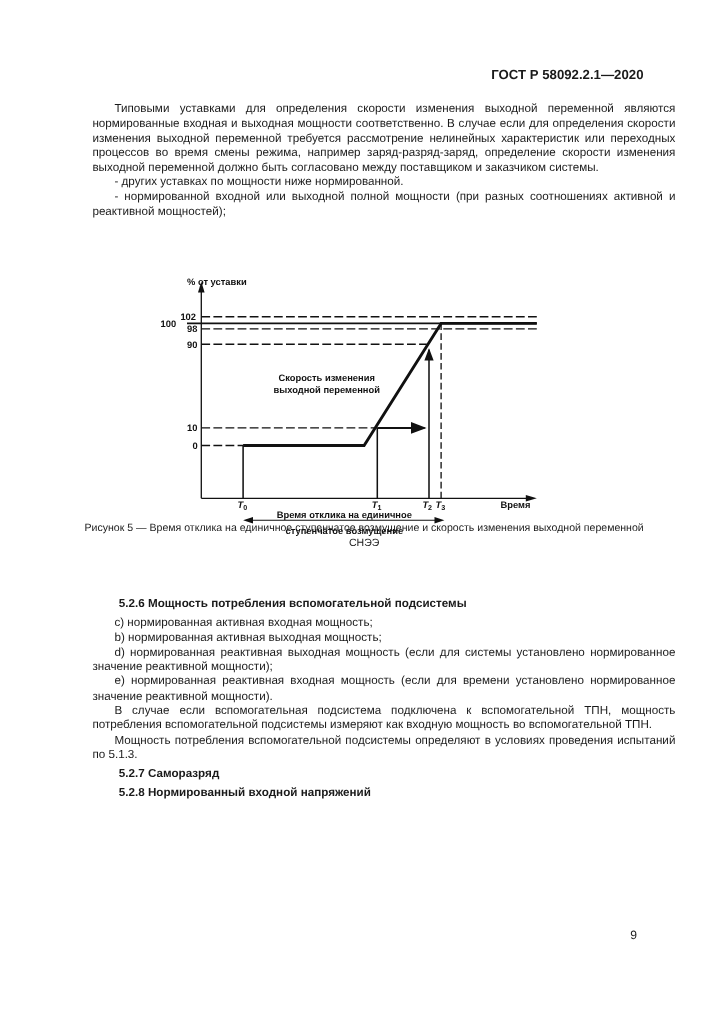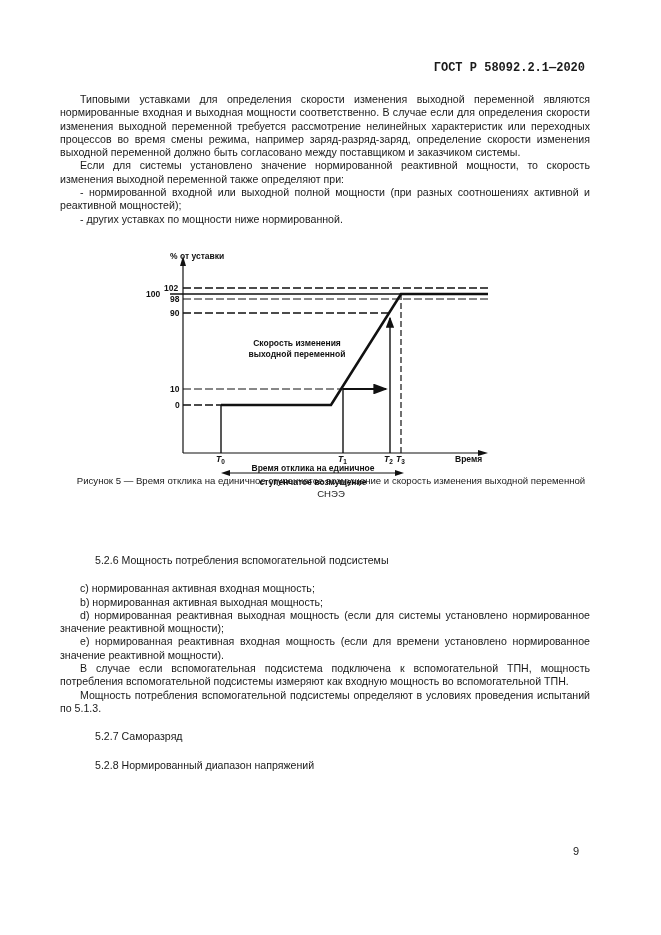--- a/index.html
+++ b/index.html
@@ -1,37 +1,36 @@
 <!DOCTYPE html>
 <html><head>
 <meta charset="utf-8">
 <style>
   html, body { margin: 0; padding: 0; background: #ffffff; }
   body { width: 661px; height: 935px; position: relative; overflow: hidden;
          font-family: "Liberation Sans", sans-serif; color: #1a1a1a; }
-  .header { position: absolute; top: 61px; right: 76px; font-weight: bold; font-size: 12px; font-family: Liberation Mono, monospace; }
-  .text { position: absolute; left: 60px; width: 530px; font-size: 10.6px; line-height: 13.3px; text-align: justify; }
+  .header { position: absolute; top: 61px; right: 76px; font-weight: bold; font-size: 12px; }
+  .text { position: absolute; left: 84px; width: 530px; font-size: 10.6px; line-height: 13.3px; text-align: justify; }
   .p { margin: 0; text-indent: 20px; }
   .li { margin: 0; text-indent: 20px; }
-  .h { margin: 15px; text-indent: 20px; font-weight: normal; }
+  .h { margin: 4px; text-indent: 20px; font-weight: bold; }
   .caption { position: absolute; top: 475px; left: 66px; width: 530px; text-align: center; font-size: 9.6px; line-height: 12.5px; }
   .page-num { position: absolute; top: 845px; right: 82px; font-size: 11px; }
   svg { position: absolute; left: 0; top: 0; }
   .chart-label { font-family: "Liberation Sans", sans-serif; font-size: 8.5px; font-weight: bold; fill: #111; }
 </style>
 </head>
 <body>
 
 <div class="header">ГОСТ Р 58092.2.1—2020</div>
 
 <div class="text" style="top:93px;">
   <p class="p">Типовыми уставками для определения скорости изменения выходной переменной являются нормированные входная и выходная мощности соответственно. В случае если для определения скорости изменения выходной переменной требуется рассмотрение нелинейных характеристик или переходных процессов во время смены режима, например заряд-разряд-заряд, определение скорости изменения выходной переменной должно быть согласовано между поставщиком и заказчиком системы.</p>
-  <p class="p">Если для системы установлено значение нормированной реактивной мощности, то скорость изменения выходной переменной также определяют при:</p>
+  <p class="li">- других уставках по мощности ниже нормированной.</p>
   <p class="li">- нормированной входной или выходной полной мощности (при разных соотношениях активной и реактивной мощностей);</p>
-  <p class="li">- других уставках по мощности ниже нормированной.</p>
 </div>
 
 <svg width="661" height="500" viewBox="0 0 661 500">
   <defs>
     <marker id="arrowHead" markerWidth="8" markerHeight="6" refX="7" refY="3" orient="auto">
       <path d="M0,0 L8,3 L0,6 Z" fill="#111"></path>
     </marker>
   </defs>
 
   <line x1="183" y1="453" x2="183" y2="262" stroke="#111" stroke-width="1.2"></line>
@@ -83,16 +82,16 @@
 
 <div class="text" style="top:539px;">
   <p class="h">5.2.6 Мощность потребления вспомогательной подсистемы</p>
   <p class="li">c) нормированная активная входная мощность;</p>
   <p class="li">b) нормированная активная выходная мощность;</p>
   <p class="li">d) нормированная реактивная выходная мощность (если для системы установлено нормированное значение реактивной мощности);</p>
   <p class="li">e) нормированная реактивная входная мощность (если для времени установлено нормированное значение реактивной мощности).</p>
   <p class="p">В случае если вспомогательная подсистема подключена к вспомогательной ТПН, мощность потребления вспомогательной подсистемы измеряют как входную мощность во вспомогательной ТПН.</p>
   <p class="p">Мощность потребления вспомогательной подсистемы определяют в условиях проведения испытаний по 5.1.3.</p>
   <p class="h">5.2.7 Саморазряд</p>
-  <p class="h">5.2.8 Нормированный диапазон напряжений</p>
+  <p class="h">5.2.8 Нормированный входной напряжений</p>
 </div>
 
 <div class="page-num">9</div>
 
 </body></html>

